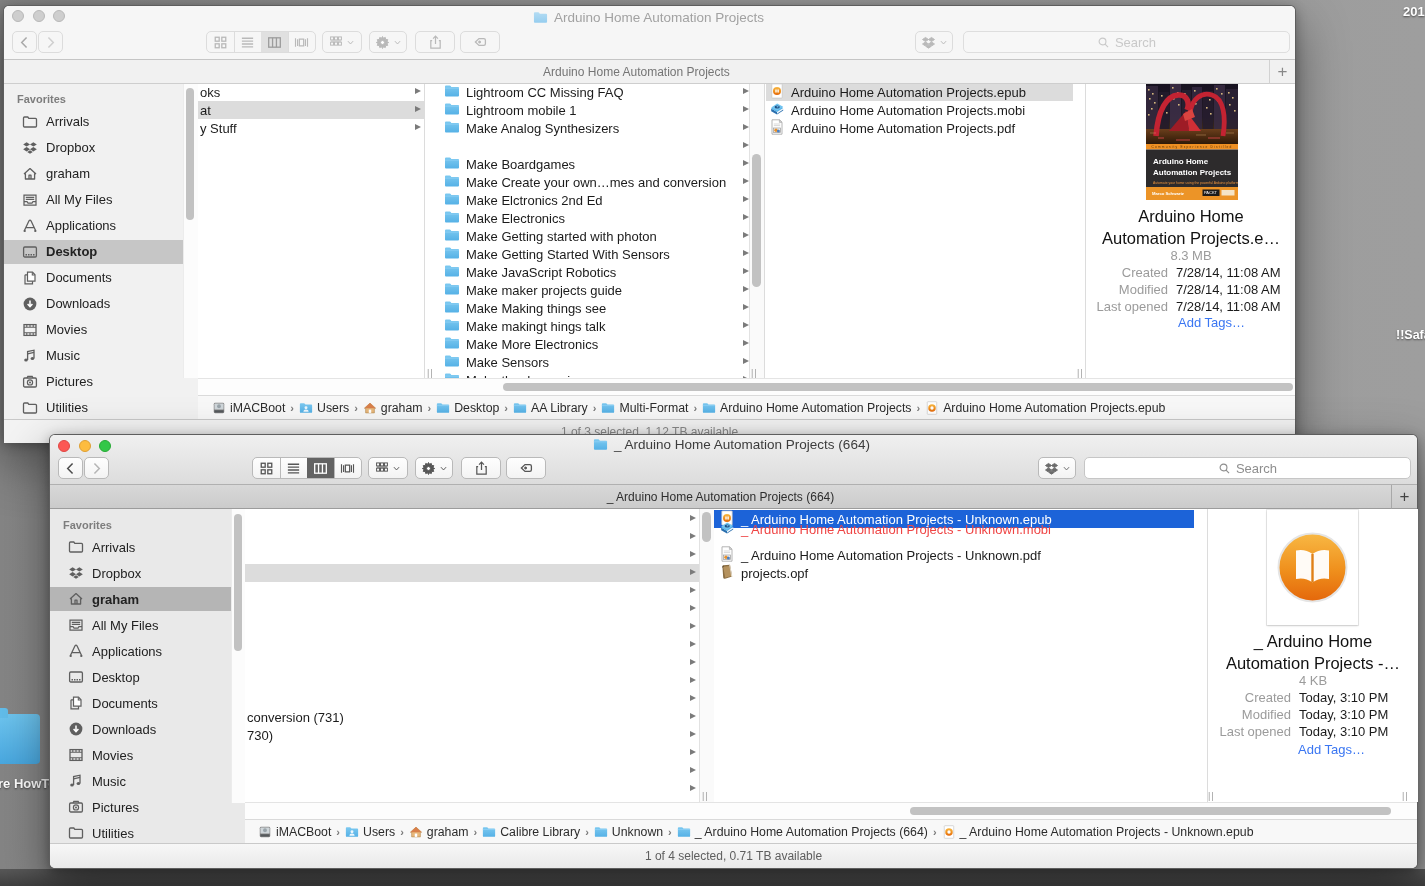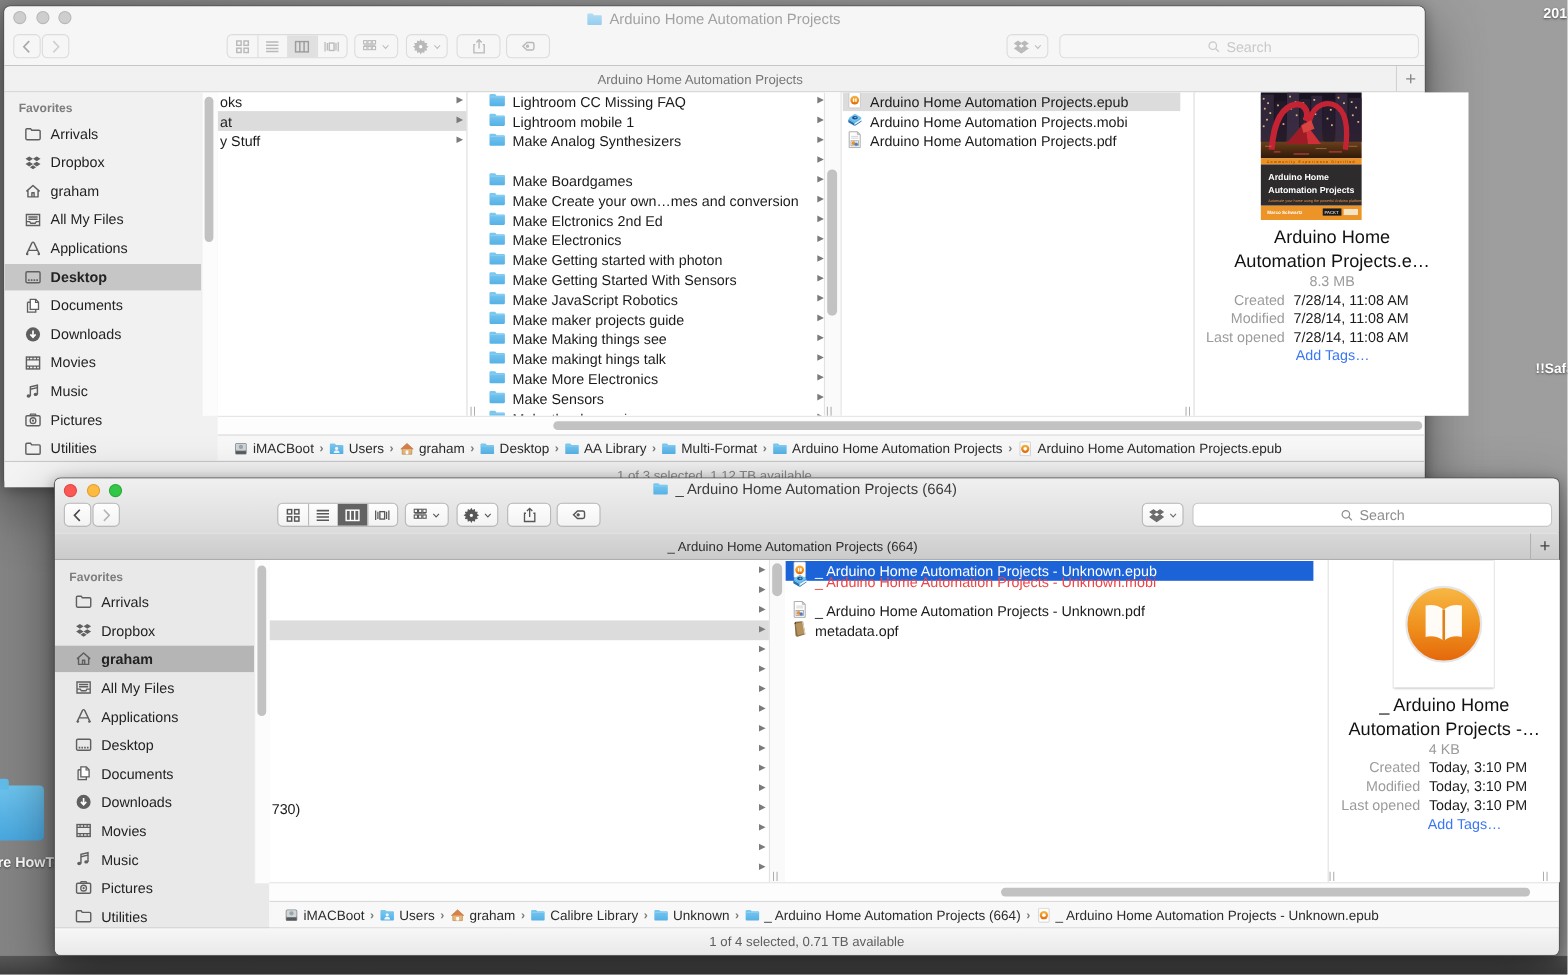--- a/index.html
+++ b/index.html
@@ -549,21 +549,21 @@
           </svg></span>
         <span style="margin-left:6px;">Arduino Home Automation Projects.pdf</span>
       </div>
 <div class="row" style="top:17px;">
         <span style="margin-left:3px;"><svg width="16" height="16" fill="currentColor">
             <use href="#mobi"></use>
           </svg></span>
         <span style="margin-left:6px;">Arduino Home Automation Projects.mobi</span>
       </div>
 </div>
-<div class="col" style="left:1083px;top:78px;width:248px;height:294px;">
+<div class="col" style="left:1083px;top:78px;width:208px;height:294px;">
 <svg class="a" style="left:59px;top:-1px;" width="92" height="117" viewBox="0 0 92 117">
 <defs>
 <linearGradient id="sky" x1="0" y1="0" x2="0" y2="1">
  <stop offset="0" stop-color="#171220"></stop>
             <stop offset=".75" stop-color="#241b29"></stop>
             <stop offset="1" stop-color="#3a2816"></stop>
           </linearGradient>
 <linearGradient id="gnd" x1="0" y1="0" x2="0" y2="1">
  <stop offset="0" stop-color="#6b3f1c"></stop>
             <stop offset=".5" stop-color="#4c2b11"></stop>
@@ -873,20 +873,21 @@
 <div class="arr" style="left:445px;top:131.5px;"></div>
 <div class="arr" style="left:445px;top:149.5px;"></div>
 <div class="arr" style="left:445px;top:167.5px;"></div>
 <div class="arr" style="left:445px;top:185.5px;"></div>
 <div class="arr" style="left:445px;top:203.5px;"></div>
 <div class="arr" style="left:445px;top:221.5px;"></div>
 <div class="arr" style="left:445px;top:239.5px;"></div>
 <div class="arr" style="left:445px;top:257.5px;"></div>
 <div class="arr" style="left:445px;top:275.5px;"></div>
 
+<div class="row" style="top:199px;padding-left:2px;">conversion (731)</div>
 <div class="row" style="top:217px;padding-left:2px;">730)</div>
 <div class="vsc" style="left:454px;width:15px;"></div>
       <div class="thumb" style="left:457px;top:3px;width:9px;height:30px;"></div>
 </div>
 <div class="col" style="left:664px;top:74px;width:494px;height:293px;border-right:1px solid #dcdcdc;">
 <div class="a" style="left:0;top:1px;width:480px;height:18px;background:#1c63d8;"></div>
 <div class="row" style="top:1px;color:#fff;">
         <span style="margin-left:5px;"><svg width="16" height="16" fill="currentColor">
             <use href="#epub"></use>
           </svg></span>
@@ -901,21 +902,21 @@
 <div class="row" style="top:37px;color:#1b1b1b;">
         <span style="margin-left:5px;"><svg width="16" height="16" fill="currentColor">
             <use href="#pdficon"></use>
           </svg></span>
         <span style="margin-left:6px;">_ Arduino Home Automation Projects - Unknown.pdf</span>
       </div>
 <div class="row" style="top:55px;color:#1b1b1b;">
         <span style="margin-left:5px;"><svg width="16" height="16" fill="currentColor">
             <use href="#opf"></use>
           </svg></span>
-        <span style="margin-left:6px;">metadata.opf</span>
+        <span style="margin-left:6px;">projects.opf</span>
       </div>
 </div>
 <div class="col" style="left:1158px;top:74px;width:210px;height:293px;">
 <div class="a" style="left:59px;top:1px;width:91px;height:115px;background:#fff;box-shadow:0 0 0 1px rgba(0,0,0,.08),0 1px 2px rgba(0,0,0,.15);"></div>
 <svg class="a" style="left:69px;top:23px;" width="71" height="71" viewBox="0 0 71 71">
 <circle cx="35.5" cy="35.5" r="34" fill="url(#gorange)" stroke="#e5e5e5" stroke-width="2"></circle>
 <path d="M35.5 22 Q28 16.5 19 18.5 L19 47 Q28 45 35.5 50.5 Q43 45 52 47 L52 18.5 Q43 16.5 35.5 22 Z" fill="#fff" opacity=".96"></path>
 <path d="M35.5 22 L35.5 50.5" stroke="#e08018" stroke-width="2.4"></path>
 </svg>
 <div class="pvtitle" style="top:121px;">_ Arduino Home<br>Automation Projects -…</div>

